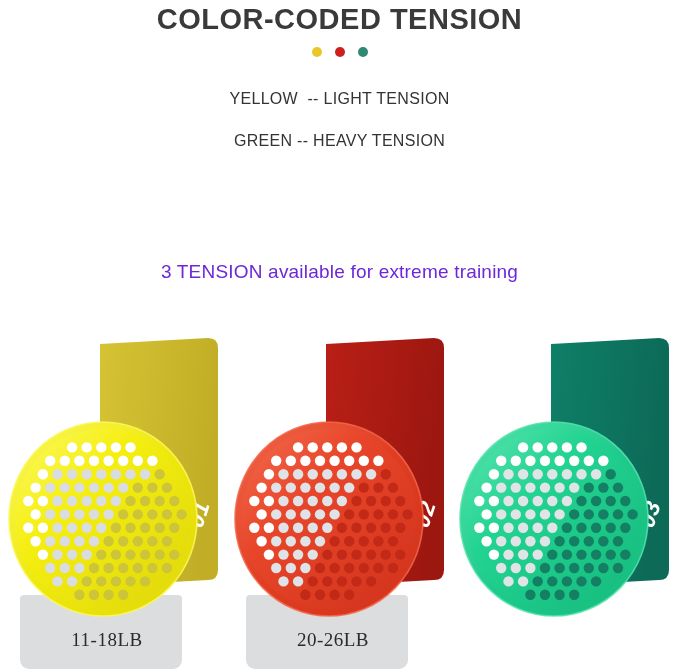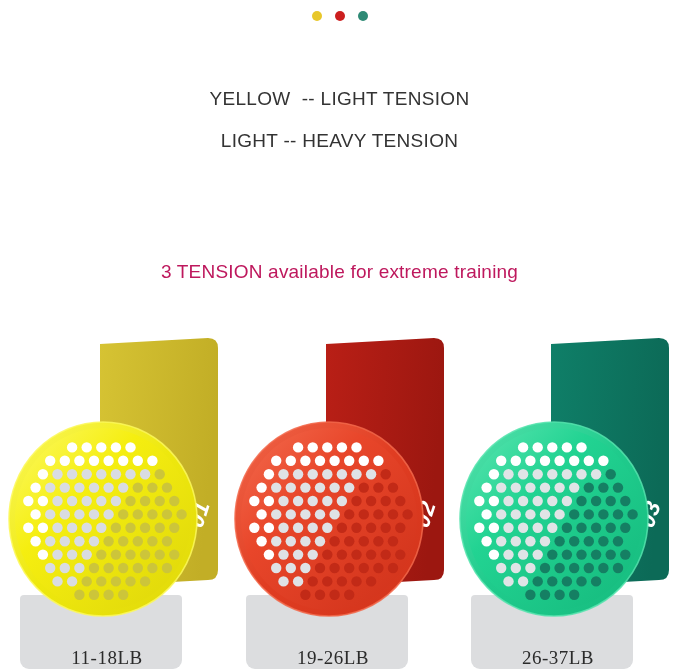--- a/index.html
+++ b/index.html
@@ -39,36 +39,36 @@
     width:10px;height:10px;border-radius:50%;
     display:inline-block;
   }
 
   
   #tension-lines{
     position:absolute;left:0;top:78px;width:679px;
     text-align:center;
   }
   .tension-line{
-    font-size:19px;
+    font-size:16px;
     color:#333333;
     line-height:42px;
     letter-spacing:0.3px;
     font-family:"Liberation Sans", sans-serif;
     white-space:pre;
   }
 
   
   #description{
     position:absolute;left:0;top:250px;width:679px;
     text-align:center;
   }
   .desc-line{
     font-size:19px;
-    color:#be185d;
+    color:#6d28d9;
     line-height:43px;
     letter-spacing:0.2px;
     font-family:"Liberation Sans", sans-serif;
   }
 
   
   #products{
     position:absolute;left:0;top:335px;width:679px;height:334px;
   }
   .product{
@@ -82,21 +82,21 @@
   
   .base-card{
     position:absolute;
     left:18px;top:260px;
     width:162px;height:74px;
     background:#dcdddf;
     border-radius:4px 4px 9px 9px;
   }
   .base-label{
     position:absolute;
-    left:0;bottom:0;width:174px;
+    left:0;bottom:18px;width:174px;
     text-align:center;
     font-family:"Liberation Serif", serif;
     font-size:19px;
     color:#2b2b2b;
     letter-spacing:0.5px;
   }
 
   
   .back-card{
     position:absolute;
@@ -124,30 +124,31 @@
     width:194px;height:200px;
   }
   .disc-svg{display:block;width:194px;height:200px;}
 
   
 </style>
 </head>
 <body>
 
 <div id="header">
+  <h1 id="title">COLOR-CODED TENSION</h1>
   <div id="legend-dots">
       <span class="legend-dot" style="background: rgb(232, 199, 42);"></span>
       <span class="legend-dot" style="background: rgb(204, 31, 31);"></span>
       <span class="legend-dot" style="background: rgb(46, 138, 117);"></span>
     </div>
 </div>
 
 <div id="tension-lines">
     <div class="tension-line">YELLOW  -- LIGHT TENSION</div>
-    <div class="tension-line">LIGHT -- HEAVY TENSION</div>
+    <div class="tension-line">GREEN -- HEAVY TENSION</div>
   </div>
 
 <div id="description">
     <div class="desc-line">3 TENSION available for extreme training</div>
   </div>
 
 <div id="products">
     <div class="product p0">
       <div class="base-card">
         <div class="base-label">11-18LB</div>
@@ -286,21 +287,21 @@
             <circle cx="88.00" cy="175.80" r="5.2" fill="#ccc53a"></circle>
             <circle cx="102.60" cy="175.80" r="5.2" fill="#ccc53a"></circle>
             <circle cx="117.20" cy="175.80" r="5.2" fill="#ccc53a"></circle>
           </g>
           <ellipse cx="97" cy="100" rx="94" ry="97" fill="none" stroke="#fbf85a" stroke-width="1.6" opacity="0.85"></ellipse>
         </svg>
       </div>
     </div>
     <div class="product p1">
       <div class="base-card">
-        <div class="base-label">19-26LB</div>
+        <div class="base-label">20-26LB</div>
       </div>
       <div class="back-card">
         <svg viewBox="0 0 118 248" width="118" height="248" style="display: block;">
           <defs>
             <linearGradient id="cardg1" x1="0" y1="0" x2="1" y2="0.2">
               <stop offset="0" stop-color="#b91f16"></stop>
               <stop offset="1" stop-color="#9c1710"></stop>
             </linearGradient>
           </defs>
           <path d="M0,6 L108,0 Q118,0 118,10 L118,232 Q118,242 108,242 L0,248 Z" fill="url(#cardg1)"></path>
@@ -428,23 +429,20 @@
             <circle cx="73.40" cy="175.80" r="5.2" fill="#c22a17"></circle>
             <circle cx="88.00" cy="175.80" r="5.2" fill="#c22a17"></circle>
             <circle cx="102.60" cy="175.80" r="5.2" fill="#c22a17"></circle>
             <circle cx="117.20" cy="175.80" r="5.2" fill="#c22a17"></circle>
           </g>
           <ellipse cx="97" cy="100" rx="94" ry="97" fill="none" stroke="#f2674a" stroke-width="1.6" opacity="0.85"></ellipse>
         </svg>
       </div>
     </div>
     <div class="product p2">
-      <div class="base-card">
-        <div class="base-label">26-37LB</div>
-      </div>
       <div class="back-card">
         <svg viewBox="0 0 118 248" width="118" height="248" style="display: block;">
           <defs>
             <linearGradient id="cardg2" x1="0" y1="0" x2="1" y2="0.2">
               <stop offset="0" stop-color="#0f7f68"></stop>
               <stop offset="1" stop-color="#0c6a57"></stop>
             </linearGradient>
           </defs>
           <path d="M0,6 L108,0 Q118,0 118,10 L118,232 Q118,242 108,242 L0,248 Z" fill="url(#cardg2)"></path>
         </svg>

